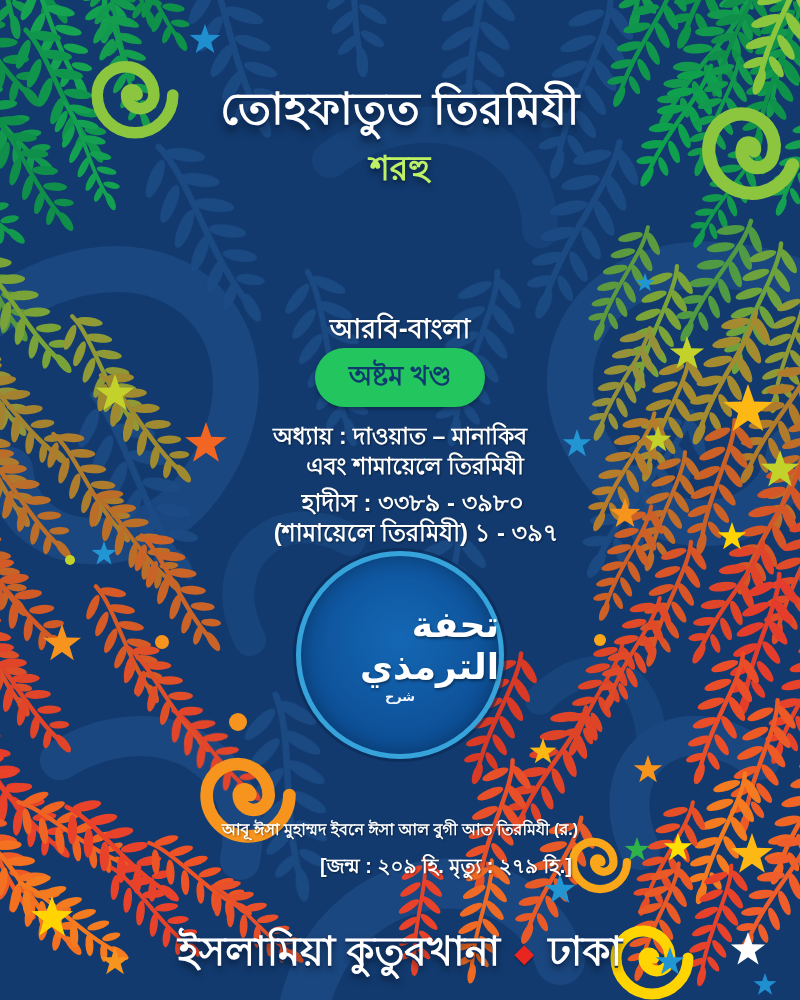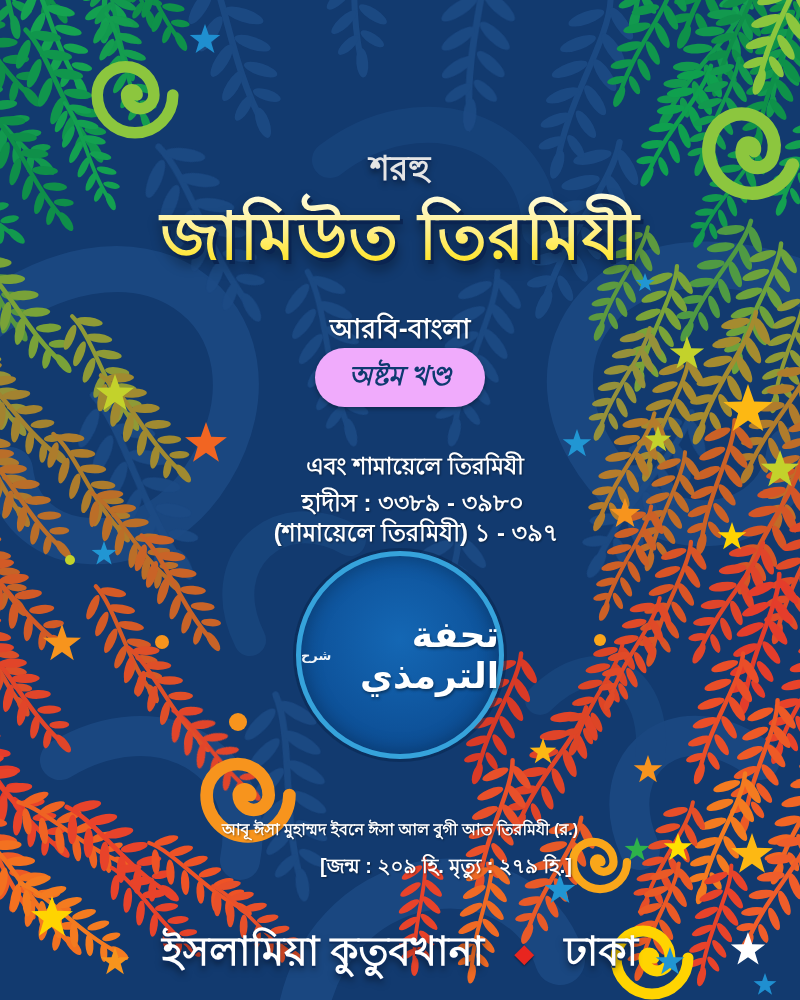--- a/index.html
+++ b/index.html
@@ -4,49 +4,49 @@
 <style>
   html,body{margin:0;padding:0;}
   body{width:800px;height:1000px;overflow:hidden;background:#123a6f;
        font-family:"Liberation Sans","DejaVu Sans",sans-serif;}
   .cover{position:relative;width:800px;height:1000px;background:#123a6f;}
   .bg{position:absolute;inset:0;display:block;}
   .txt{position:absolute;left:0;width:800px;text-align:center;color:#fff;
        text-shadow:1px 1px 2px rgba(0,0,0,.45);}
   .series-title{top:76px;font-size:44px;font-weight:800;letter-spacing:.5px;
        text-shadow:0 3px 0 #0c2c5e,0 6px 9px rgba(0,0,0,.5);}
-  .sharh{top:142px;font-size:34px;font-weight:800;color:#e5e5e5;
+  .sharh{top:142px;font-size:34px;font-weight:800;color:#bef264;
        text-shadow:0 2px 0 #0c2c5e,0 4px 6px rgba(0,0,0,.45);}
   .main-title{top:186px;font-size:66px;font-weight:800;letter-spacing:1px;
        background:linear-gradient(180deg,#fffde4 5%,#fff29a 35%,#ffe215 75%,#f8c900);
        -webkit-background-clip:text;background-clip:text;color:transparent;
        text-shadow:none;filter:drop-shadow(3px 4px 0 rgba(10,35,80,.9)) drop-shadow(0 6px 6px rgba(0,0,0,.35));}
   .language{top:308px;font-size:27px;font-weight:700;}
   .badge-wrap{top:348px;}
-  .badge{display:inline-block;background:#f0abfc;color:#0e3a70;font-size:27px;
+  .badge{display:inline-block;background:#22c55e;color:#0e3a70;font-size:27px;
        font-weight:800;padding:7px 34px;border-radius:30px;text-shadow:none;
-       box-shadow:0 2px 4px rgba(0,0,0,.35);font-style:italic;}
+       box-shadow:0 2px 4px rgba(0,0,0,.35);}
   .chapter1{top:418px;font-size:23px;font-weight:600;}
   .chapter2{top:448px;font-size:23px;font-weight:700;padding-left:15px;}
   .hadith1{top:484px;font-size:24px;font-weight:700;margin-left:13px;}
   .hadith2{top:514px;font-size:24px;font-weight:700;margin-left:16px;}
   .emblem{position:absolute;left:296px;top:551px;width:208px;height:208px;
        border-radius:50%;border:5px solid #36a3db;box-sizing:border-box;
        background:radial-gradient(circle at 50% 42%,#1467b4 0%,#0d4f96 70%,#0b4689 100%);
        box-shadow:0 0 0 3px rgba(9,40,82,.6), inset 0 0 20px rgba(0,0,0,.3);
-       display:flex;flex-direction:row;align-items:center;justify-content:center;
+       display:flex;flex-direction:column;align-items:center;justify-content:center;
        color:#fff;direction:rtl;}
   .emblem .ar-big{font-size:36px;font-weight:700;line-height:1.15;
        text-shadow:1px 2px 3px rgba(0,0,0,.4);}
   .emblem .ar-small{font-size:13px;font-weight:700;opacity:.95;margin:2px 0;}
   .author-label{top:790px;font-size:22px;font-weight:700;}
   .author-name{top:817px;font-size:16px;font-weight:700;}
   .author-dates{top:851px;font-size:20px;font-weight:600;padding-left:46px;}
   .publisher{top:920px;font-size:40px;font-weight:800;display:flex;
-       align-items:center;justify-content:center;gap:30px;
+       align-items:center;justify-content:center;gap:14px;
        text-shadow:0 2px 0 #0c2c5e,0 4px 7px rgba(0,0,0,.5);}
   .publisher .diamond{color:#e8251f;font-size:26px;text-shadow:0 1px 2px rgba(0,0,0,.5);}
 </style>
 </head>
 <body>
 
 <div class="cover">
 
   <svg id="bg-svg" class="bg" viewBox="0 0 800 1000" width="800" height="1000" xmlns="http://www.w3.org/2000/svg">
     <defs>
@@ -225,28 +225,29 @@
         <use href="#star" transform="translate(765,985) rotate(0) scale(1.2)" color="#1f8fd0" fill="#1f8fd0"></use>
       </g>
     <g id="dots-layer">
         <circle cx="162" cy="642" r="7" fill="#f7941d"></circle>
         <circle cx="238" cy="722" r="9" fill="#f7941d"></circle>
         <circle cx="600" cy="640" r="6" fill="#f9a61a"></circle>
         <circle cx="70" cy="560" r="5" fill="#c3d22b"></circle>
       </g>
   </svg>
 
+  <div class="txt series-title">তোহফাতুত তিরমিযী</div>
   <div class="txt sharh">শরহু</div>
-  <div class="txt main-title">জামিউত তিরমিযী</div>
   <div class="txt language">আরবি-বাংলা</div>
 
   <div class="txt badge-wrap">
     <span class="badge">অষ্টম খণ্ড</span>
   </div>
 
+  <div class="txt chapter1">অধ্যায় : দাওয়াত – মানাকিব</div>
   <div class="txt chapter2">এবং শামায়েলে তিরমিযী</div>
   <div class="txt hadith1">হাদীস : ৩৩৮৯ - ৩৯৮০</div>
   <div class="txt hadith2">(শামায়েলে তিরমিযী) ১ - ৩৯৭</div>
 
   <div class="emblem">
     <div class="ar-big">تحفة الترمذي</div>
     <div class="ar-small">شرح</div>
   </div>
 
   <div class="txt author-name">আবূ ঈসা মুহাম্মদ ইবনে ঈসা আল বুগী আত তিরমিযী (র.)</div>

